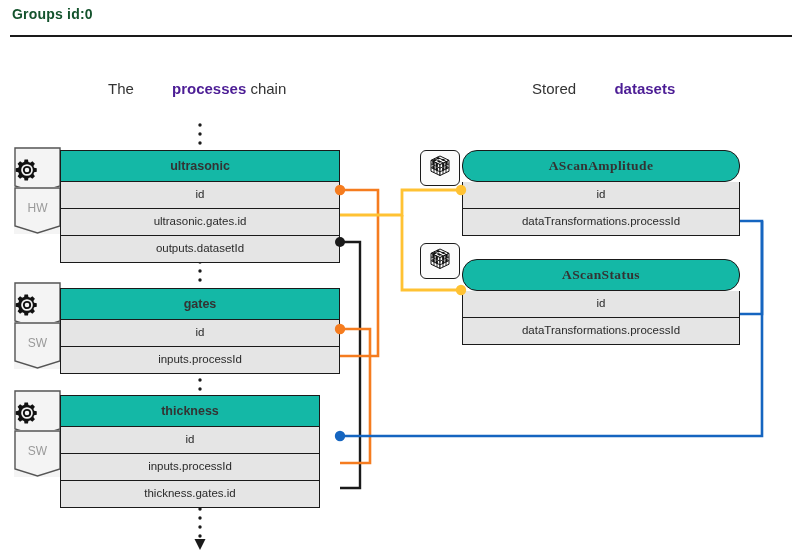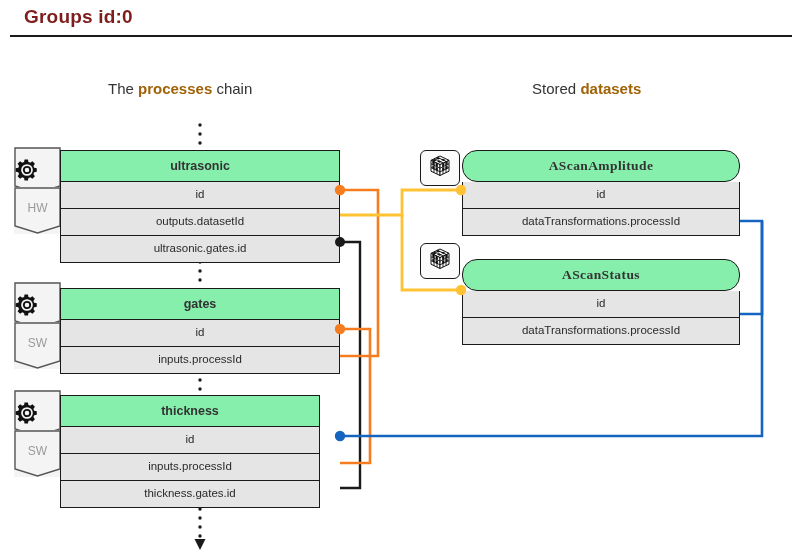--- a/index.html
+++ b/index.html
@@ -7,54 +7,54 @@
     width:802px;height:554px;
     background:#ffffff;
     font-family:"Liberation Sans", sans-serif;
     overflow:hidden;
     position:relative;
   }
   #root{position:absolute;inset:0;}
 
   
   .page-title{
-    position:absolute; left:24px; top:6px;
-    font-size:19px; font-weight:bold; color:#7f1d1d;
+    position:absolute; left:12px; top:6px;
+    font-size:14px; font-weight:bold; color:#14532d;
     letter-spacing:.2px;
   }
   .title-rule{
     position:absolute; left:10px; top:35px; width:782px; height:2px;
     background:#1a1a1a;
   }
 
   
   .col-head{
     position:absolute; font-size:15px; color:#333; white-space:nowrap;
   }
-  .col-head b{font-weight:bold;color:#a16207;}
+  .col-head b{font-weight:bold;color:#4c1d95;margin-left:34px;}
   #head-left{left:108px; top:80px;}
   #head-right{left:532px; top:80px;}
 
   
   .tbl{position:absolute; box-sizing:border-box;}
   .tbl .row{
     box-sizing:border-box;
     border:1px solid #1a1a1a;
     border-top:none;
     height:27px; line-height:25px;
     text-align:center;
     font-size:11.5px;
     color:#2a2a2a;
     background:#e5e5e5;
     white-space:nowrap;
     overflow:hidden;
   }
   .tbl .row.head{
     border-top:1px solid #1a1a1a;
-    background:#86efac;
+    background:#14b8a6;
     height:32px; line-height:30px;
     font-size:12.5px;
     color:#333;
   }
   .tbl.proc .row.head{font-weight:bold;}
   .tbl.data .row.head{
     font-family:"Liberation Serif", serif;
     font-weight:bold;
     font-size:13.5px;
     letter-spacing:.4px;
@@ -160,22 +160,22 @@
       <svg width="47" height="47" viewBox="0 0 47 47">
         <path d="M1 1 L46 1 L46 39 L23.5 46 L1 39 Z" fill="#f4f4f4" stroke="#555" stroke-width="1.4"></path>
       </svg>
       <div class="inner badge-kind" style="top:14px;">HW</div>
     </div>
   </div>
 
   <div class="tbl proc" style="left:60px;top:150px;width:280px;">
     <div class="row head">ultrasonic</div>
     <div class="row">id</div>
+    <div class="row">ultrasonic.gates.id</div>
     <div class="row">outputs.datasetId</div>
-    <div class="row">ultrasonic.gates.id</div>
   </div>
 
   <div class="badge" style="left:14px;top:282px;">
     <div class="chev" style="height:47px;">
       <svg width="47" height="47" viewBox="0 0 47 47">
         <path d="M1 1 L46 1 L46 39 L23.5 46 L1 39 Z" fill="#f4f4f4" stroke="#555" stroke-width="1.4"></path>
       </svg>
       <div class="inner" style="top:10px;">
         <span>
           <svg width="26" height="26" viewBox="0 0 24 24">

